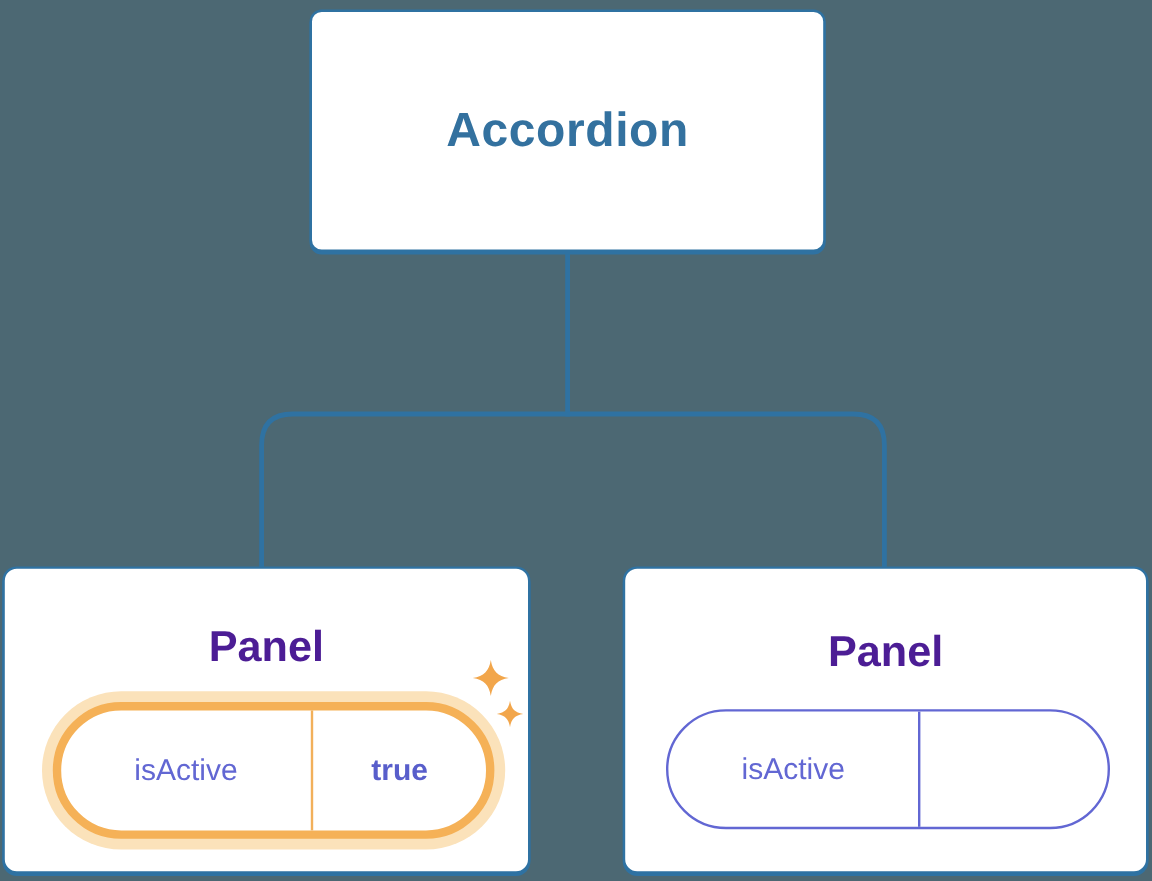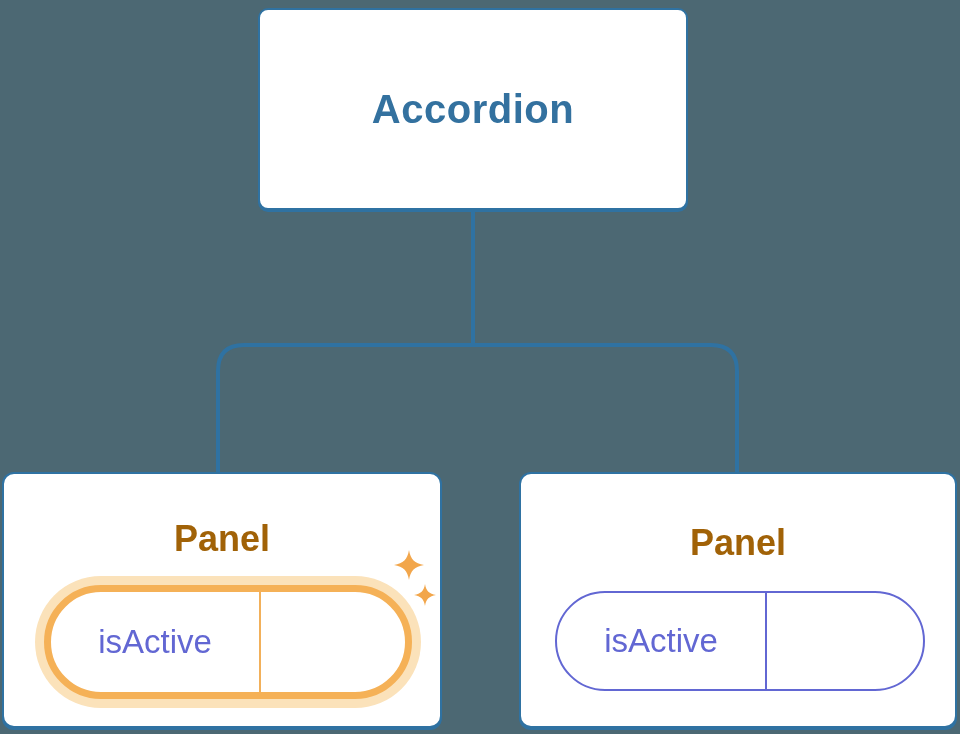--- a/index.html
+++ b/index.html
@@ -54,38 +54,38 @@
   }
   .panel-left  { left: 2px; }
   .panel-right { left: 519px; width: 438px; }
 
   .panel-title {
     position: absolute;
     top: 44px;
     left: 0;
     width: 100%;
     text-align: center;
-    color: #a16207;
+    color: #4c1d95;
     font-size: 36px;
     font-weight: 600;
   }
   .panel-right .panel-title { top: 48px; }
 
   .pill {
     position: absolute;
     display: flex;
     align-items: stretch;
     background: #ffffff;
   }
   .seg {
     display: flex;
     align-items: center;
     justify-content: center;
     color: #6267D3;
-    font-size: 33px;
+    font-size: 25px;
     font-weight: 500;
   }
   .seg-name { width: 210px; }
   .seg-value { flex: 1; }
 
   
   .pill-inactive {
     left: 34px; top: 117px;
     width: 370px; height: 100px;
     border: 2px solid #6267D3;
@@ -131,20 +131,21 @@
   <div class="node panel panel-left">
     <div class="panel-title">Panel</div>
 
     <svg class="sparkles" viewBox="0 0 60 66" aria-hidden="true">
       <path transform="translate(25,21) scale(0.30)" d="M0 -50 C5 -19 19 -5 50 0 C19 5 5 19 0 50 C-5 19 -19 5 -50 0 C-19 -5 -5 -19 0 -50 Z"></path>
       <path transform="translate(41,51) scale(0.22)" d="M0 -50 C5 -19 19 -5 50 0 C19 5 5 19 0 50 C-5 19 -19 5 -50 0 C-19 -5 -5 -19 0 -50 Z"></path>
     </svg>
 
     <div class="pill pill-active">
       <div class="seg seg-name">isActive</div>
+      <div class="seg seg-value">true</div>
     </div>
   </div>
 
   <div class="node panel panel-right">
     <div class="panel-title">Panel</div>
 
     <div class="pill pill-inactive">
       <div class="seg seg-name">isActive</div>
     </div>
   </div>

